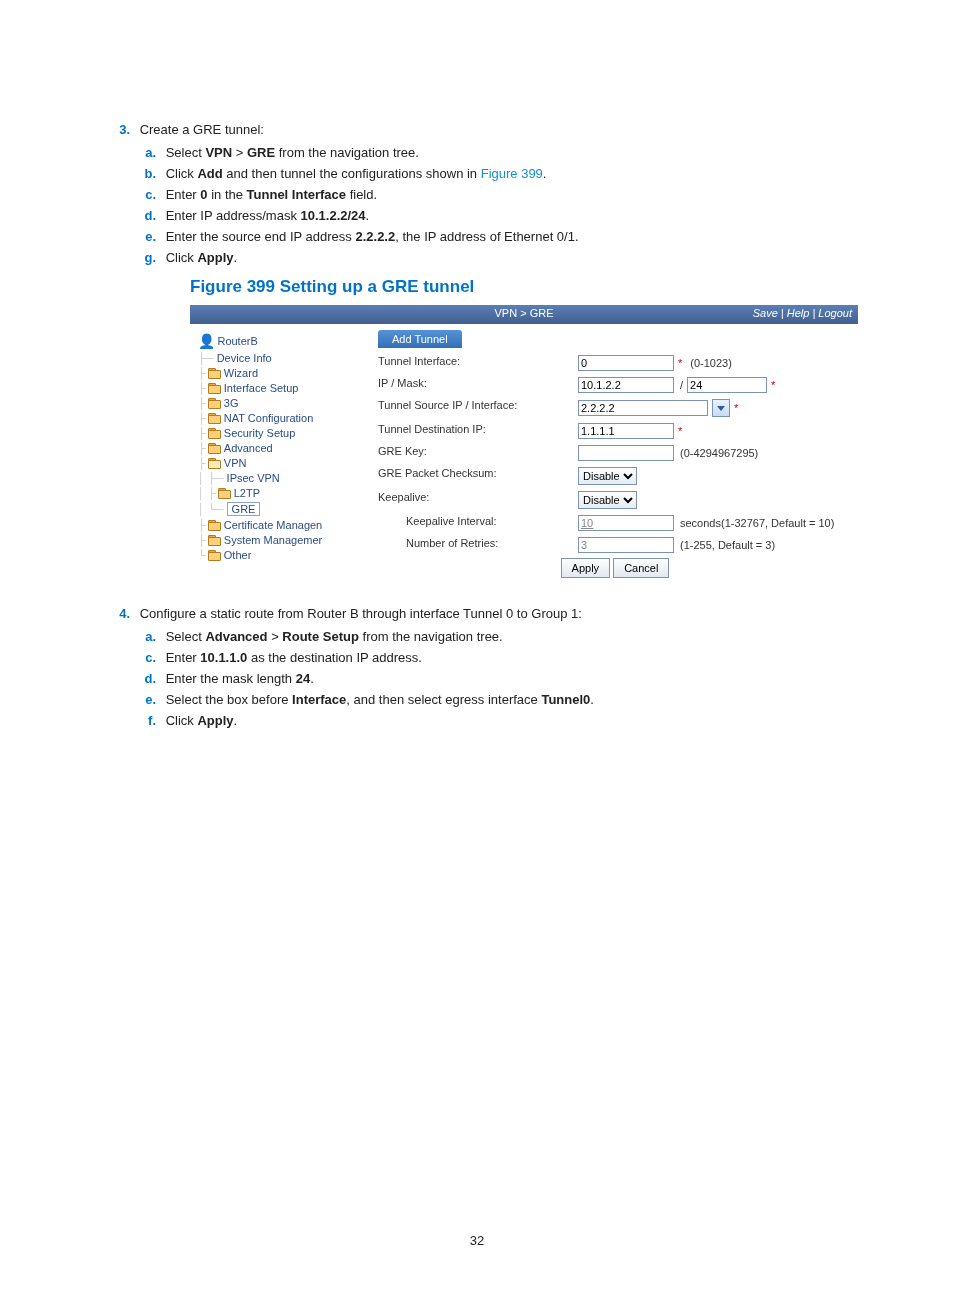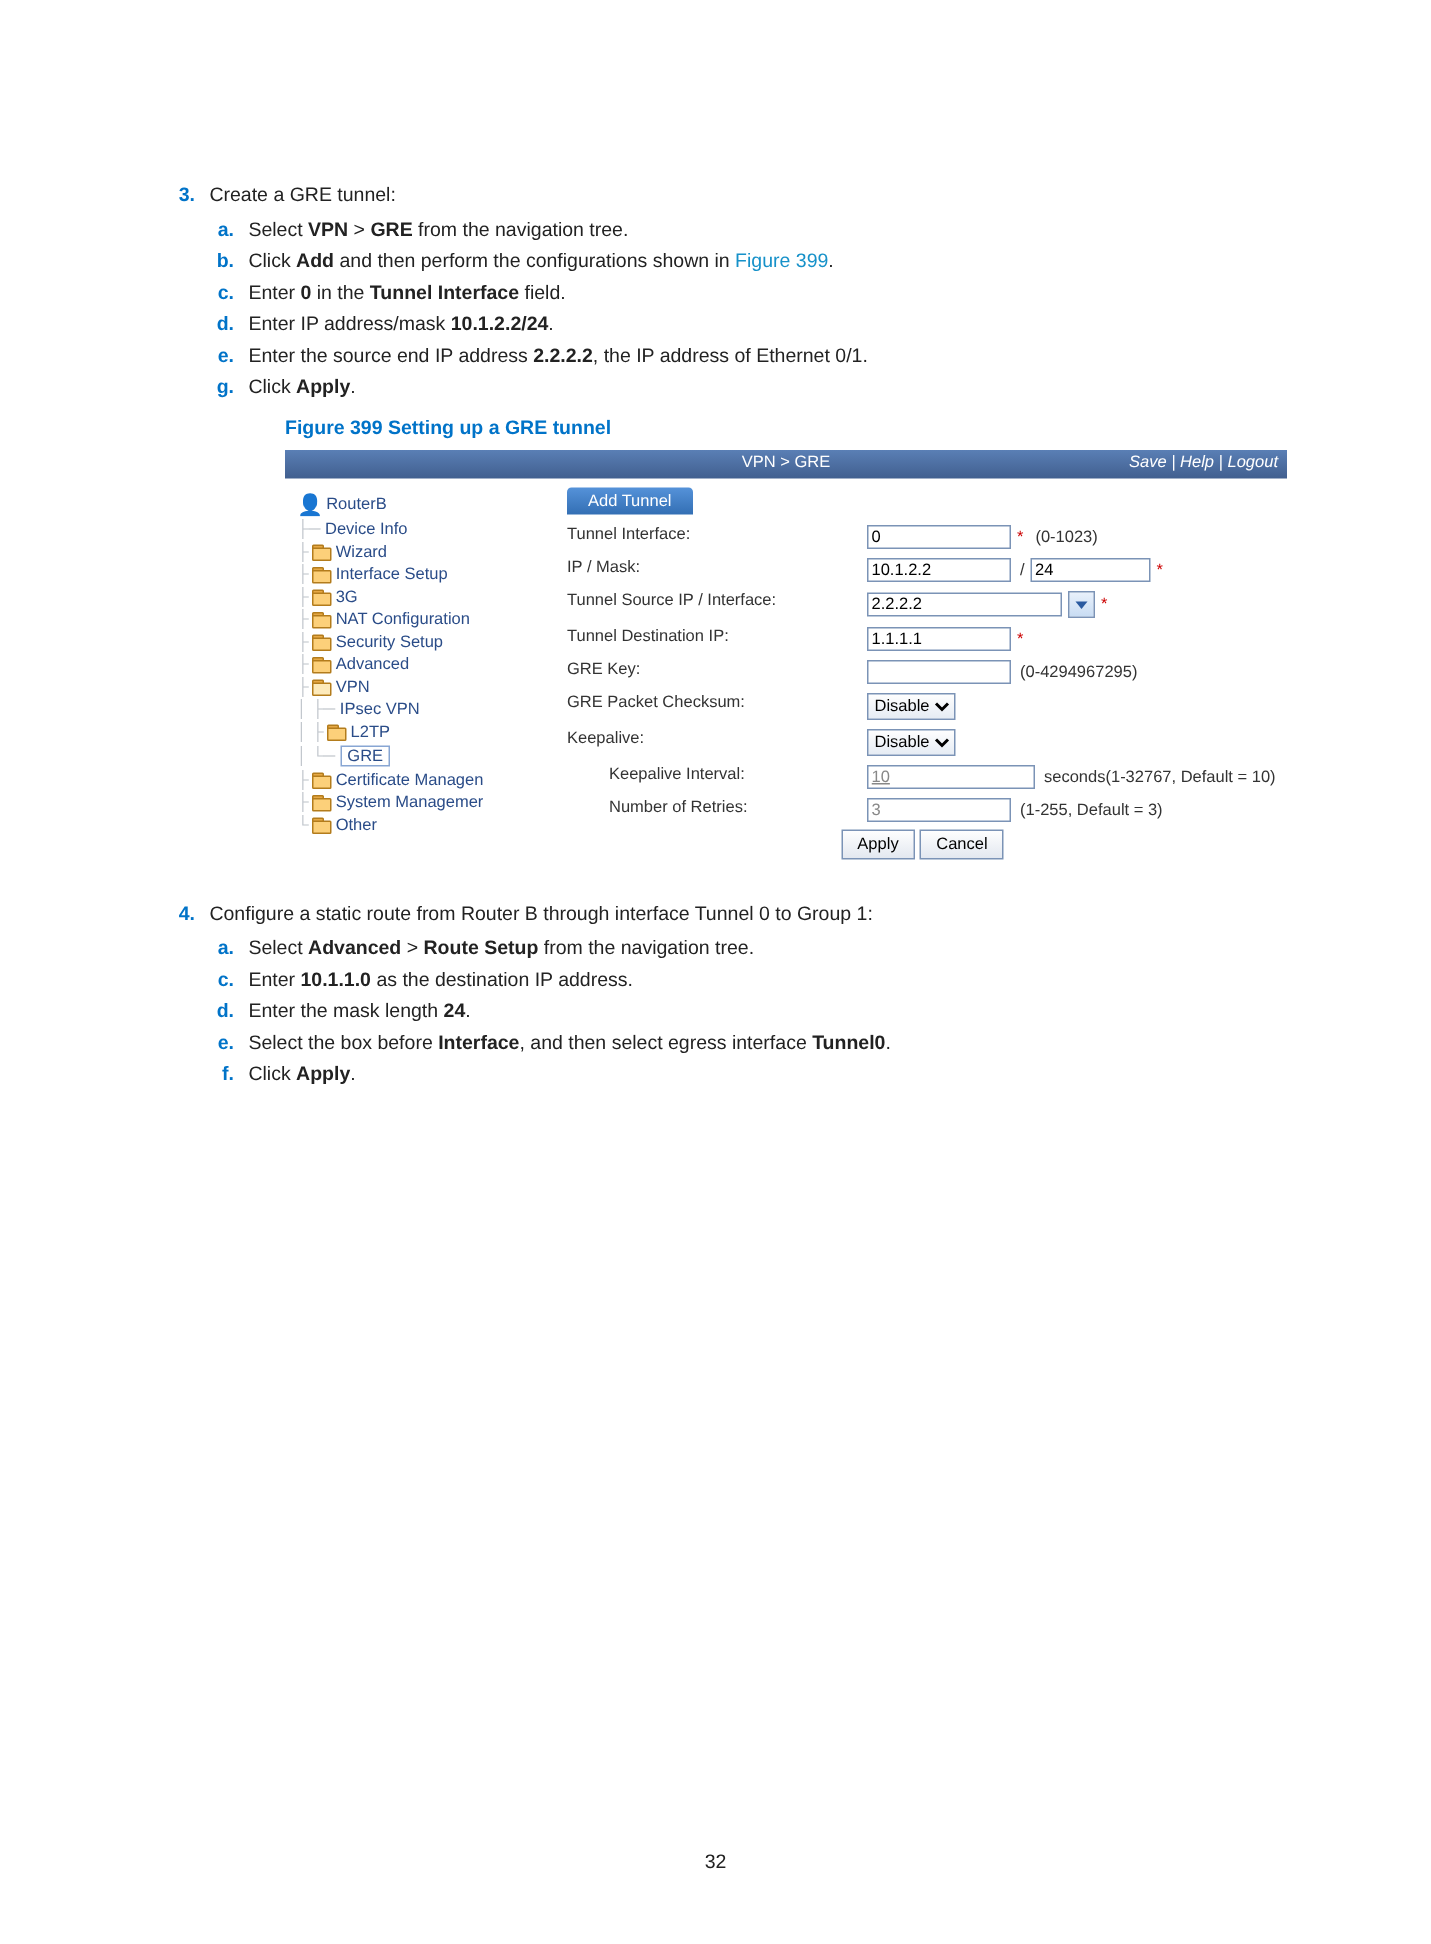--- a/index.html
+++ b/index.html
@@ -40,21 +40,21 @@
   ol.sub > li { margin: 6px 0 6px 0; padding-left: 0; }
   .num-sub {
     color: #0073c8;
     font-weight: bold;
     display: inline-block;
     width: 56px;
     text-align: right;
     vertical-align: top;
   }
   .sub-text { display: inline-block; width: 620px; vertical-align: top; margin-left: 6px; }
-  .fig-caption { color: #0073c8; font-weight: bold; margin: 10px 0 8px 90px; font-size: 13px; }
+  .fig-caption { color: #0073c8; font-weight: bold; margin: 10px 0 8px 90px; font-size: 17px; }
   .link { color: #1691c9; cursor: pointer; }
   b { font-weight: bold; }
 
   
   .screenshot {
     width: 668px;
     margin: 0 0 22px 90px;
     border: 0;
     font-family: Tahoma, Arial, sans-serif;
     font-size: 11px;
@@ -159,21 +159,21 @@
     <li>
       <span class="num-main">3.</span>
       <span class="main-text">Create a GRE tunnel:</span>
       <ol class="sub">
         <li><span class="num-sub">a.</span>
           <span class="sub-text">
             <span>Select </span><b>VPN</b><span> &gt; </span><b>GRE</b><span> from the navigation tree.</span>
           </span></li>
         <li><span class="num-sub">b.</span>
           <span class="sub-text">
-            <span>Click </span><b>Add</b><span> and then perform the configurations shown in </span><span class="link">Figure 399</span><span>.</span>
+            <span>Click </span><b>Add</b><span> and then tunnel the configurations shown in </span><span class="link">Figure 399</span><span>.</span>
           </span></li>
         <li><span class="num-sub">c.</span>
           <span class="sub-text">
             <span>Enter </span><b>0</b><span> in the </span><b>Tunnel Interface</b><span> field.</span>
           </span></li>
         <li><span class="num-sub">d.</span>
           <span class="sub-text">
             <span>Enter IP address/mask </span><b>10.1.2.2/24</b><span>.</span>
           </span></li>
         <li><span class="num-sub">e.</span>
@@ -330,21 +330,21 @@
         <div class="form-row">
           <div class="form-label">Keepalive:</div>
           <div class="form-field">
             <select class="sel"><option>Disable</option></select>
           </div>
         </div>
 
         <div class="form-row">
           <div class="form-label indent">Keepalive Interval:</div>
           <div class="form-field">
-            <input class="in" style="width: 112px; text-decoration: underline;" disabled="" value="10">
+            <input class="in" style="width: 96px; text-decoration: underline;" disabled="" value="10">
             <span class="hint">seconds(1-32767, Default = 10)</span>
           </div>
         </div>
 
         <div class="form-row">
           <div class="form-label indent">Number of Retries:</div>
           <div class="form-field">
             <input class="in" style="width: 96px;" disabled="" value="3">
             <span class="hint">(1-255, Default = 3)</span>
           </div>

